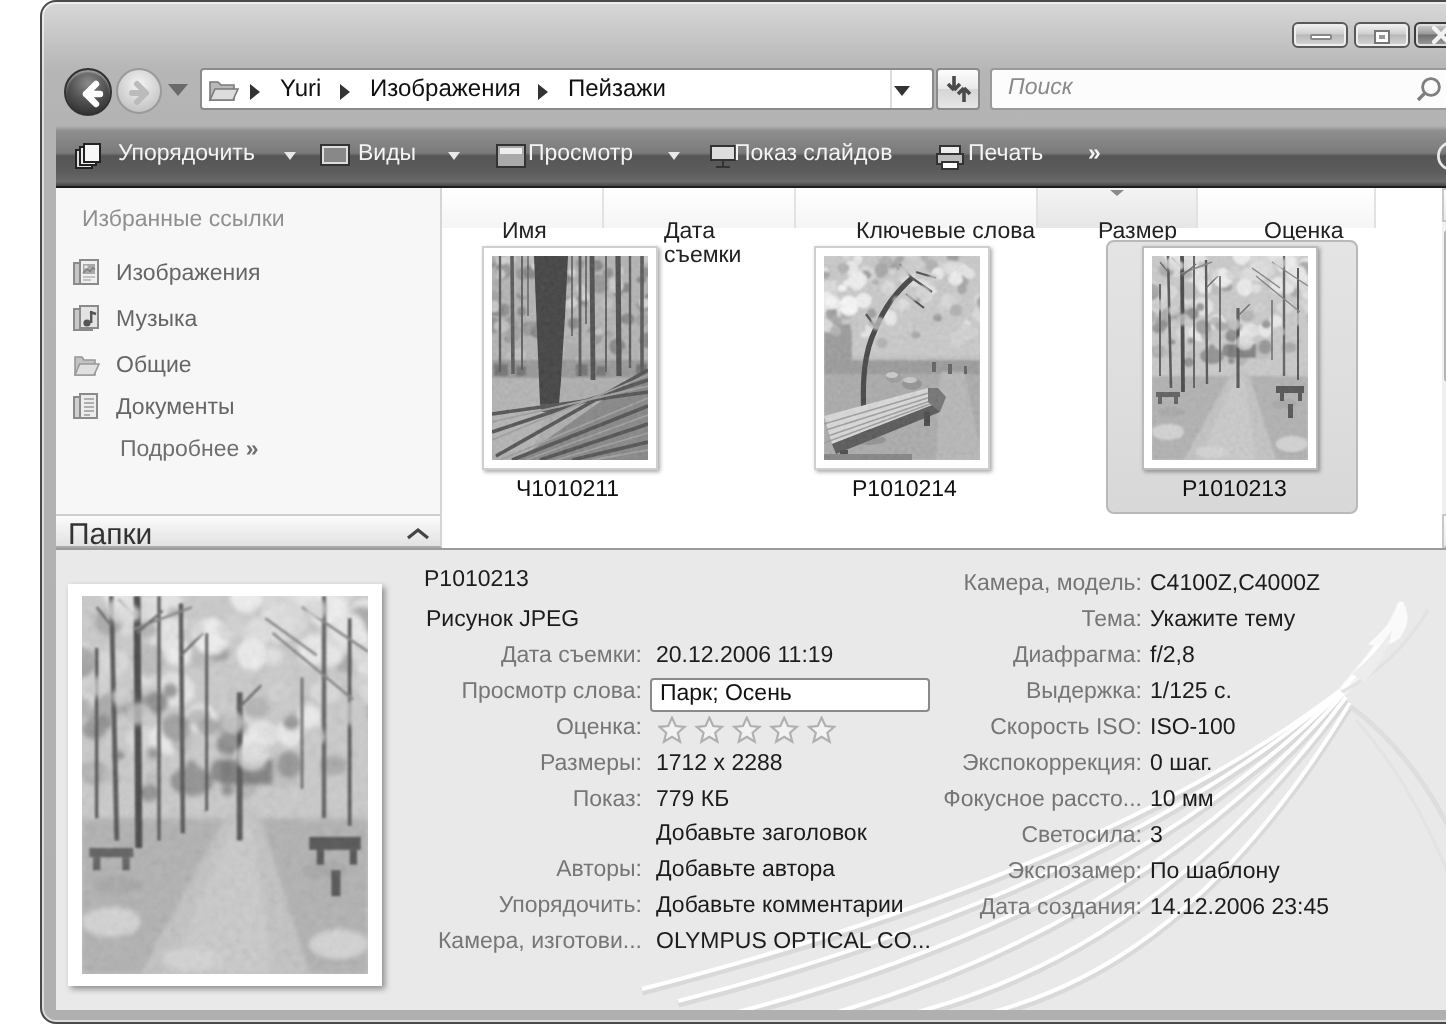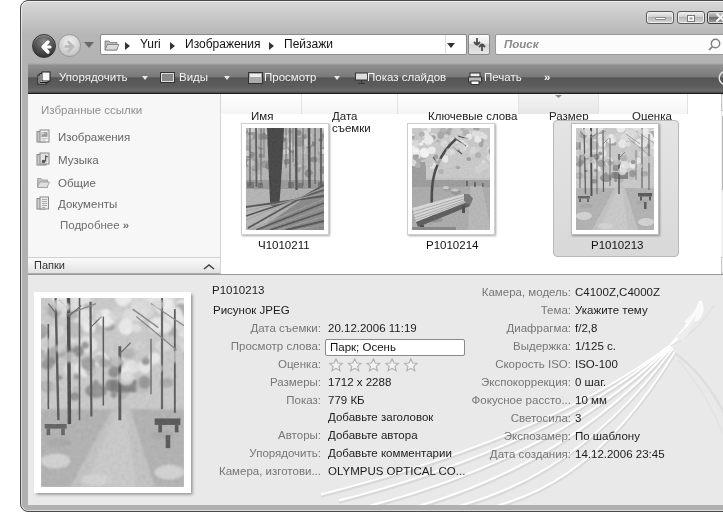--- a/index.html
+++ b/index.html
@@ -26,32 +26,32 @@
 #back svg,#fwd svg{position:absolute;left:0;top:0;}
 #chev{left:63px;top:41px;width:0;height:0;border-left:5px solid transparent;border-right:5px solid transparent;border-top:6px solid #6a6a6a;}
 
 #addr{left:79px;top:33px;width:367px;height:21px;background:#fff;border:1px solid #8a8a8a;border-radius:2px;}
 #addr .crumb{position:absolute;top:0;height:19px;line-height:19px;font-size:12px;color:#111;}
 .tri{position:absolute;top:7px;width:0;height:0;border-top:4px solid transparent;border-bottom:4px solid transparent;border-left:5px solid #333;}
 #addrdrop{position:absolute;right:20px;top:0px;height:19px;border-left:1px solid #ddd;width:0;}
 #addrtri{position:absolute;left:346px;top:8px;width:0;height:0;border-left:4px solid transparent;border-right:4px solid transparent;border-top:5px solid #333;}
 #refresh{left:447px;top:33px;width:22px;height:21px;border:1px solid #8a8a8a;border-radius:2px;background:linear-gradient(#fdfdfd,#e8e8e8 50%,#d5d5d5 50%,#e6e6e6);}
 #search{left:474px;top:33px;width:236px;height:21px;background:#fcfcfc;border:1px solid #9a9a9a;border-radius:2px;}
-#search .ph{position:absolute;left:8px;top:0;height:19px;line-height:19px;font-style:italic;font-size:11.5px;color:#8a8a8a;font-weight:bold;}
+#search .ph{position:absolute;left:8px;top:0;height:19px;line-height:19px;font-style:italic;font-size:11.5px;color:#8a8a8a;}
 
 #toolbar{left:7px;top:62px;width:709px;height:31px;
  background:linear-gradient(#b2b2b2 0,#8f8f8f 8%,#7a7a7a 45%,#555555 50%,#5d5d5d 78%,#6a6a6a 93%,#454545 100%);
  border-bottom:1px solid #1d1d1d;}
 .tbtxt{position:absolute;top:0;height:30px;line-height:29px;color:#f3f3f3;font-size:11.5px;}
 .tbtri{position:absolute;top:13px;width:0;height:0;border-left:3.5px solid transparent;border-right:3.5px solid transparent;border-top:4px solid #e8e8e8;}
 
 #lpanel{left:7px;top:93px;width:193px;height:180px;background:#f7f7f7;border-right:1px solid #d5d5d5;}
 .fav{position:absolute;left:30px;font-size:11.5px;color:#666666;}
 #folders{left:7px;top:256px;width:193px;height:17px;background:linear-gradient(#fbfbfb,#e2e2e2);border-top:1px solid #cfcfcf;border-bottom:1px solid #a9a9a9;border-right:1px solid #d5d5d5;}
-#folders .t{position:absolute;left:6px;top:1px;font-size:11px;color:#333;}
+#folders .t{position:absolute;left:6px;top:1px;font-size:15px;color:#333;}
 
 #list{left:200px;top:93px;width:500px;height:180px;background:#fff;}
 .colh{position:absolute;top:0;height:20px;border-right:1px solid #e2e2e2;background:linear-gradient(#ffffff,#f5f5f5);}
 .colh span{position:absolute;left:6px;top:16px;font-size:11.5px;color:#222;padding-left:24px;}
 
 #sbar{left:700px;top:93px;width:17px;height:180px;background:#f0f0f0;}
 #sthumb{position:absolute;left:1px;top:21px;width:15px;height:76px;border:1px solid #b5b5b5;border-radius:2px;background:linear-gradient(90deg,#fdfdfd,#e3e3e3);}
 .sarrow{position:absolute;left:0;width:17px;height:17px;background:linear-gradient(#fcfcfc,#e8e8e8);border:1px solid #c8c8c8;}
 
 .thumb{position:absolute;background:#fff;border:1px solid #cfcfcf;box-shadow:1px 1px 2px rgba(0,0,0,.35);}

